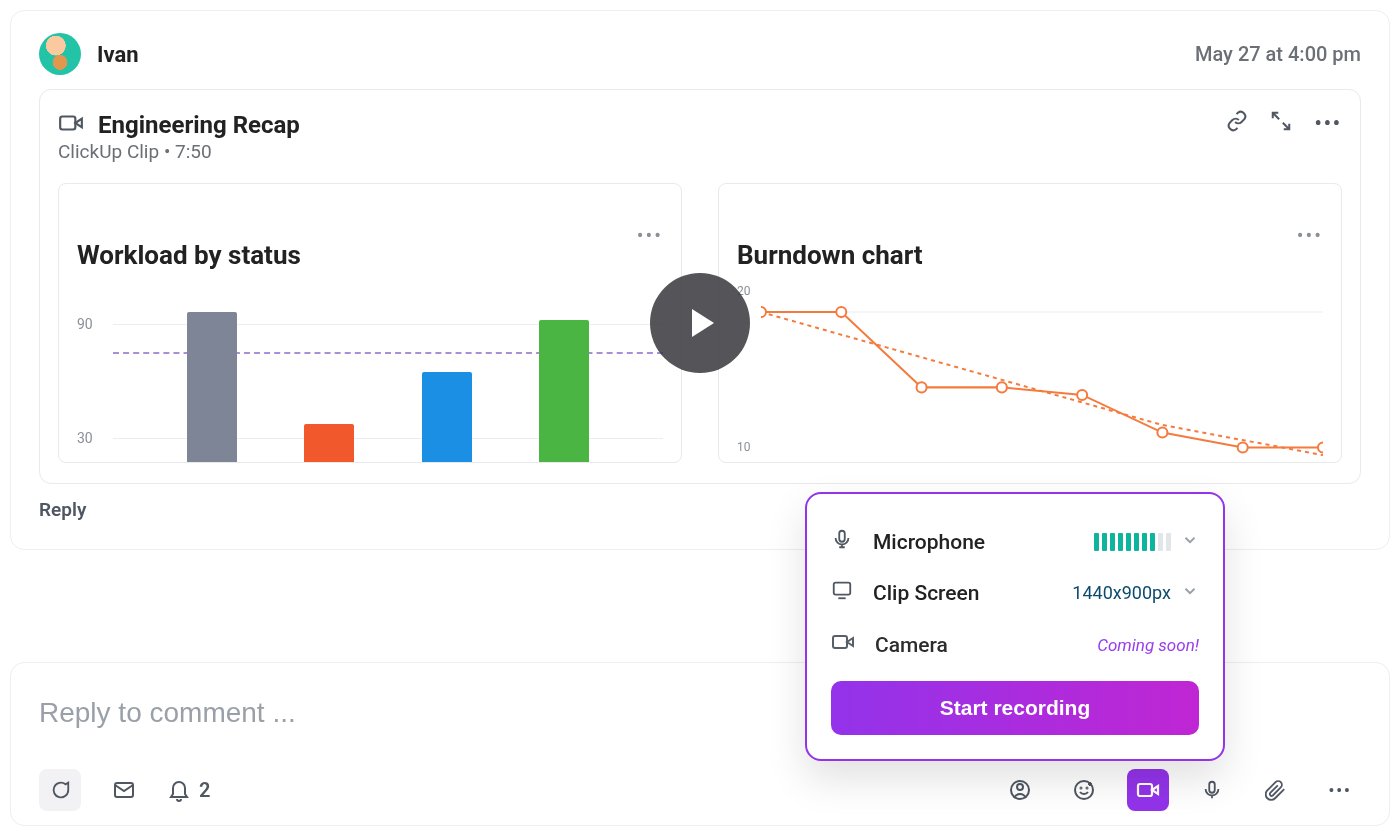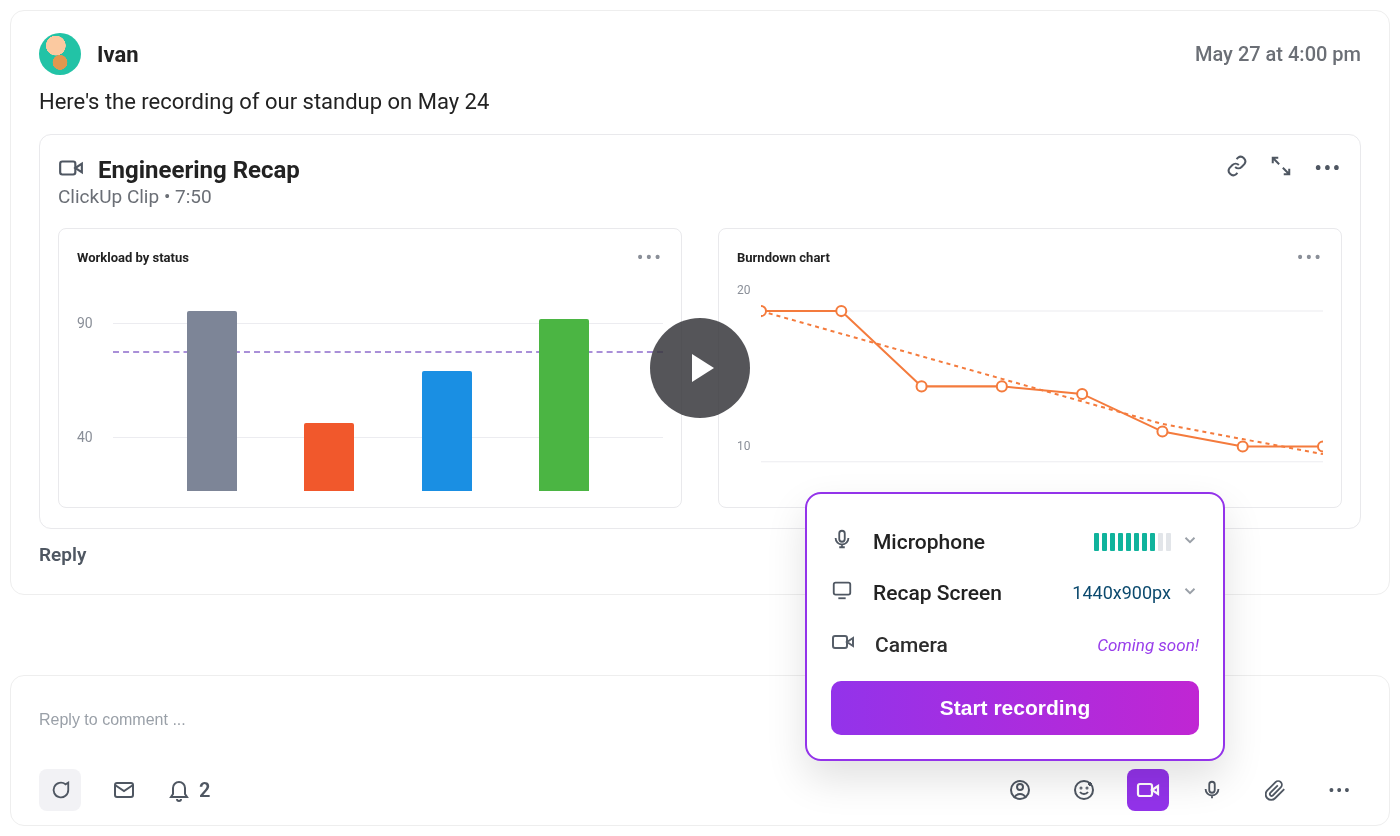--- a/index.html
+++ b/index.html
@@ -57,21 +57,21 @@
       flex: 1;
       border: 1px solid #e9e9ec;
       border-radius: 8px;
       padding: 16px 18px 10px 18px;
       background: #fff;
       height: 280px;
       position: relative;
       overflow: hidden;
     }
     .chart-head { display:flex; justify-content: space-between; align-items:center; }
-    .chart-title { font-weight: 700; font-size: 13px; color: #222; }
+    .chart-title { font-weight: 700; font-size: 26px; color: #222; margin-top: 40px; }
     .chart-ellipsis { color:#8a8f98; font-size:20px; letter-spacing:2px; cursor:pointer; }
 
     
     .bar-area { position: relative; height: 210px; margin-top: 12px; }
     .y-axis { position:absolute; left:0; top:0; bottom:0; width:30px; color:#8a8f98; font-size:14px; }
     .y-tick { position:absolute; left:0; }
     .plot { position:absolute; left:36px; right:0; top:0; bottom:0; }
     .gridline { position:absolute; left:0; right:0; height:0; border-top:1px solid #ececf0; }
     .dashline { position:absolute; left:0; right:0; height:0; border-top:2px dashed #a98fd8; }
     .bars { position:absolute; inset:0; display:flex; align-items:flex-end; justify-content:space-around; padding:0 40px; }
@@ -114,21 +114,21 @@
     .reply-area {
       position:absolute;
       left:10px; right:10px; bottom:10px;
       border: 1px solid #eee;
       border-radius: 14px;
       background:#fff;
       padding: 34px 28px 14px 28px;
     }
     .reply-input {
       border:none; outline:none; width:100%;
-      font-size:16px; color:#333;
+      font-size:28px; color:#333;
     }
     .reply-input::placeholder { color:#9aa0a8; }
     .reply-toolbar {
       margin-top: 40px;
       display:flex; align-items:center; justify-content:space-between;
     }
     .toolbar-left { display:flex; align-items:center; gap: 22px; color:#4f5762;}
     .icon-btn {
       display:flex; align-items:center; justify-content:center;
       width:42px; height:42px; border-radius:8px;
@@ -176,21 +176,20 @@
 <div class="comment-card">
 
   <div class="comment-header">
     <div class="comment-header-left">
       <div class="avatar"></div>
       <div class="author-name">Ivan</div>
     </div>
     <div class="timestamp">May 27 at 4:00 pm</div>
   </div>
 
-  <div class="comment-body">Here's the recording of our standup on May 24</div>
 
   <div class="clip-card">
     <div class="clip-head">
       <div>
         <div class="clip-title-row">
           <span>
             <svg width="26" height="26" viewBox="0 0 24 24" fill="none" stroke="#4f5762" stroke-width="2">
               <rect x="2" y="6" width="14" height="12" rx="2"></rect>
                 <path d="M22 8 16 12 22 16Z"></path>
             </svg>
@@ -222,21 +221,21 @@
     <div class="charts-row">
 
       <div class="chart-box">
         <div class="chart-head">
           <div class="chart-title">Workload by status</div>
           <div class="chart-ellipsis">•••</div>
         </div>
         <div class="bar-area">
           <div class="y-axis">
             <div class="y-tick" style="top:34px;">90</div>
-            <div class="y-tick" style="top:148px;">40</div>
+            <div class="y-tick" style="top:148px;">30</div>
           </div>
           <div class="plot">
             <div class="gridline" style="top:42px;"></div>
             <div class="gridline" style="top:156px;"></div>
             <div class="dashline" style="top:70px;"></div>
             <div class="bars" id="bars">
                 <div class="bar" style="height: 180px; background: rgb(125, 133, 151);"></div>
                 <div class="bar" style="height: 68px; background: rgb(241, 88, 44);"></div>
                 <div class="bar" style="height: 120px; background: rgb(26, 143, 227);"></div>
                 <div class="bar" style="height: 172px; background: rgb(75, 181, 67);"></div>
@@ -378,21 +377,21 @@
   </div>
 
   <div class="pop-row">
     <div class="pop-row-left">
       <span>
         <svg width="22" height="22" viewBox="0 0 24 24" fill="none" stroke="#4f5762" stroke-width="2">
             <rect x="3" y="4" width="18" height="13" rx="2"></rect>
             <path d="M8 21h8"></path>
           </svg>
       </span>
-      <span>Recap Screen</span>
+      <span>Clip Screen</span>
     </div>
     <div class="pop-row-right">
       <span>1440x900px</span>
       <span class="chev">
         <svg width="18" height="18" viewBox="0 0 24 24" fill="none" stroke="currentColor" stroke-width="2.5">
             <path d="m6 9 6 6 6-6"></path>
           </svg>
       </span>
     </div>
   </div>

